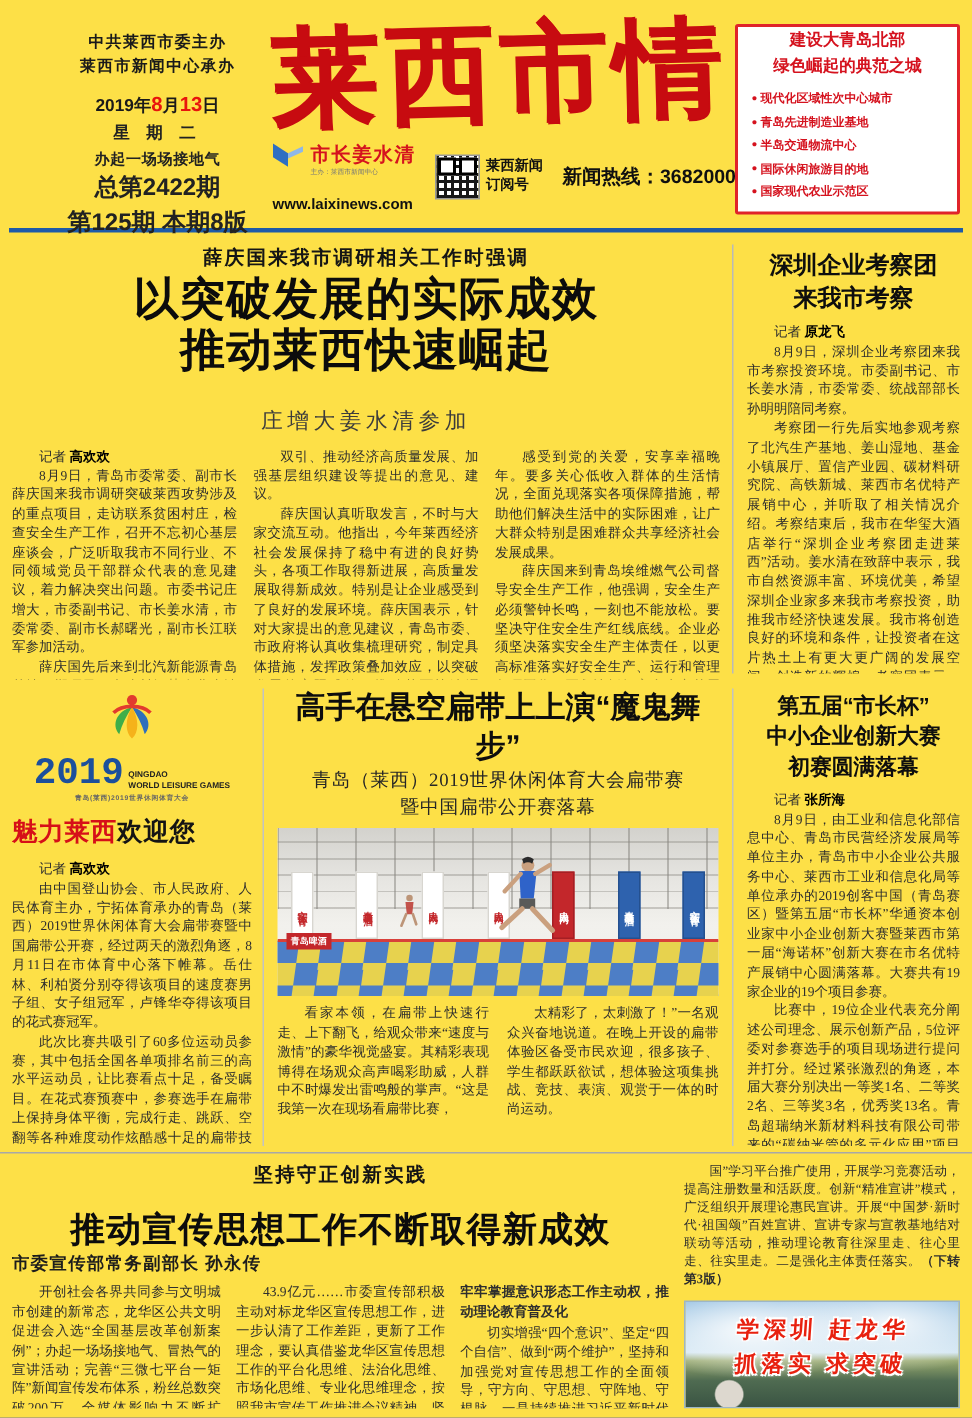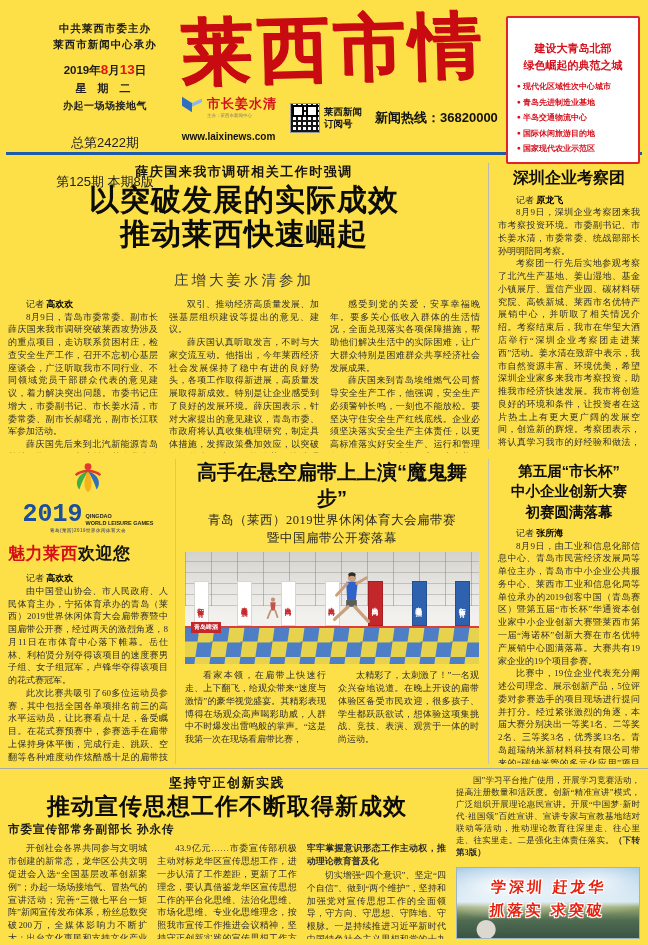--- a/index.html
+++ b/index.html
@@ -9,41 +9,41 @@
 
   
   .masthead{position:relative;height:152px;}
   .mh-left{position:absolute;left:38px;top:20px;width:134px;text-align:center;
            font-family:"Liberation Sans","DejaVu Sans",sans-serif;}
   .mh-left .org{font-size:10.5px;font-weight:700;letter-spacing:1px;line-height:1.55;color:#1a1a1a;}
   .mh-left .dateline{margin-top:9px;font-size:11.5px;font-weight:700;color:#1a1a1a;}
   .mh-left .rd{color:#e8140c;font-size:13.5px;font-weight:700;}
   .mh-left .wk{margin-top:3px;font-size:11px;font-weight:700;letter-spacing:4px;}
   .mh-left .lunar{margin-top:3px;font-size:10px;font-weight:700;letter-spacing:0.5px;}
-  .mh-left .iss{margin-top:21px;font-size:13px;font-weight:400;}
+  .mh-left .iss{margin-top:2px;font-size:16px;font-weight:700;}
   .mh-title{position:absolute;left:168px;top:0px;width:330px;margin:0;text-align:center;
             font-size:72px;line-height:96px;font-weight:900;color:#c70b10;
             font-family:"DejaVu Serif","Liberation Serif",serif;letter-spacing:4px;
             transform:rotate(-1.5deg);text-shadow:1px 1px 0 #c70b10;}
   .mh-bottom{position:absolute;left:180px;bottom:10px;width:330px;display:flex;align-items:center;gap:13px;}
   .site{display:flex;flex-direction:column;align-items:center;}
   .site-row{display:flex;align-items:center;gap:3px;}
   .site-name{font-family:"Liberation Sans",sans-serif;font-weight:900;font-size:13px;color:#d5121e;letter-spacing:1px;}
   .site-sub{font-size:4.5px;color:#777;font-family:"Liberation Sans",sans-serif;}
   .site-url{font-family:"Liberation Sans",sans-serif;font-weight:700;font-size:10px;color:#111;margin-top:13px;}
   .qrwrap{display:flex;align-items:center;gap:4px;}
   .qr{width:30px;height:30px;position:relative;border:1px solid #999;background:
       repeating-linear-gradient(0deg,#181818 0 2px,transparent 2px 5px),
       repeating-linear-gradient(90deg,#181818 0 2px,#fff 2px 5px);}
   .qr::before{content:"";position:absolute;left:1px;top:1px;width:8px;height:8px;border:2px solid #000;background:#fff;}
   .qr::after{content:"";position:absolute;right:1px;top:1px;width:8px;height:8px;border:2px solid #000;background:#fff;}
   .qr-label{font-family:"Liberation Sans",sans-serif;font-weight:700;font-size:9.5px;line-height:1.3;color:#111;}
   .hotline{font-family:"Liberation Sans",sans-serif;font-weight:900;font-size:13px;color:#101010;white-space:nowrap;}
-  .mh-box{position:absolute;right:8px;top:16px;width:134px;border:2px solid #e0242a;border-radius:2px;
-          padding:22px 5px 5px;text-align:center;background:#fff;}
+  .mh-box{position:absolute;right:8px;top:16px;width:150px;border:2px solid #e0242a;border-radius:2px;
+          padding:1px 5px 5px;text-align:center;background:#fff;}
   .mh-box .bt{font-family:"Liberation Sans",sans-serif;font-weight:900;font-size:11px;line-height:1.5;color:#d5121e;}
   .mh-box ul{list-style:none;margin:6px 0 0;padding:0 0 0 4px;text-align:left;}
   .mh-box li{font-family:"Liberation Sans",sans-serif;font-weight:700;font-size:8px;line-height:1.95;color:#d5121e;}
   .mh-box li::before{content:"●";font-size:6.5px;margin-right:2px;vertical-align:1px;}
   .blue-rule{height:3px;margin:0 6px;background:#1e5aa8;}
 
   
   .bodytext p{margin:0;font-size:9px;line-height:1.42;text-align:justify;color:#2e2e2e;text-indent:2em;}
   .byline{font-weight:400;}
   .byline b{font-weight:700;color:#000;}
@@ -97,21 +97,21 @@
   .jumper2{position:absolute;left:27%;bottom:32%;opacity:.92;}
   .cols2{display:flex;gap:12px;flex:1;overflow:hidden;}
   .cols2 .col{flex:1;overflow:hidden;}
   .side-b{width:152px;border-left:1px solid #c2c2c2;padding-left:9px;overflow:hidden;}
   .sb-t{margin:2px 0 5px;text-align:center;font-family:"Liberation Sans",sans-serif;font-weight:900;
         font-size:14.5px;line-height:1.4;color:#0e0e0e;}
 
   
   .sec-c{height:177px;display:flex;padding:5px 8px 6px;border-top:1px solid #a8a8a8;margin:0 0;overflow:hidden;}
   .pub{flex:1;padding-right:10px;overflow:hidden;}
-  .pub-h{margin:1px 0 0;text-align:center;font-family:"Liberation Sans",sans-serif;font-weight:900;
+  .pub-h{margin:14px 0 0;text-align:center;font-family:"Liberation Sans",sans-serif;font-weight:900;
          font-size:23px;line-height:1.15;letter-spacing:1px;color:#0c0c0c;}
   .pub-by{text-align:left;font-size:11.5px;font-weight:700;margin-top:3px;color:#1c1c1c;letter-spacing:1px;}
   .pcols{display:flex;gap:10px;margin-top:5px;height:106px;overflow:hidden;}
   .pcols .col{flex:1;overflow:hidden;}
   .p3h{font-family:"Liberation Sans",sans-serif;font-weight:900;font-size:9px;line-height:1.4;
        text-indent:0 !important;color:#000;margin-bottom:1px !important;}
   .side-c{width:184px;display:flex;flex-direction:column;overflow:hidden;}
   .side-c .bodytext p{font-size:8.5px;line-height:1.42;}
   .turn{font-weight:700;}
   .slogan{height:72px;margin-top:auto;position:relative;overflow:hidden;border:1px solid #9db6c6;
@@ -208,20 +208,21 @@
         <div class="col">
           <p>感受到党的关爱，安享幸福晚年。要多关心低收入群体的生活情况，全面兑现落实各项保障措施，帮助他们解决生活中的实际困难，让广大群众特别是困难群众共享经济社会发展成果。</p>
           <p>薛庆国来到青岛埃维燃气公司督导安全生产工作，他强调，安全生产必须警钟长鸣，一刻也不能放松。要坚决守住安全生产红线底线。企业必须坚决落实安全生产主体责任，以更高标准落实好安全生产、运行和管理各项工作。要坚决抓好安全生产基层基础工作，建强安全监管队伍，突出应急能力建设，切实解决好安全生产的源头性、基础性问题，严防燃气安全事故发生，确保安全平稳供气。</p>
         </div>
       </div>
     </article>
 
     <aside class="side-a bodytext">
       <h3 class="sa-t">
         <div>深圳企业考察团</div>
+        <div>来我市考察</div>
       </h3>
       <p class="byline"><span>记者</span> <b>原龙飞</b></p>
       <p>8月9日，深圳企业考察团来我市考察投资环境。市委副书记、市长姜水清，市委常委、统战部部长孙明明陪同考察。</p>
       <p>考察团一行先后实地参观考察了北汽生产基地、姜山湿地、基金小镇展厅、置信产业园、碳材料研究院、高铁新城、莱西市名优特产展销中心，并听取了相关情况介绍。考察结束后，我市在华玺大酒店举行“深圳企业考察团走进莱西”活动。姜水清在致辞中表示，我市自然资源丰富、环境优美，希望深圳企业家多来我市考察投资，助推我市经济快速发展。我市将创造良好的环境和条件，让投资者在这片热土上有更大更广阔的发展空间，创造新的辉煌。考察团表示，将认真学习我市的好经验和做法，并结合实际推动企业发展。今后将进一步加强和莱西的交流，不断拓展新合作领域，提升合作水平，推动更多项目落地。</p>
     </aside>
   </section>
 
   <section class="sec-b">
     <div class="gcol">
       <div class="glogo">

